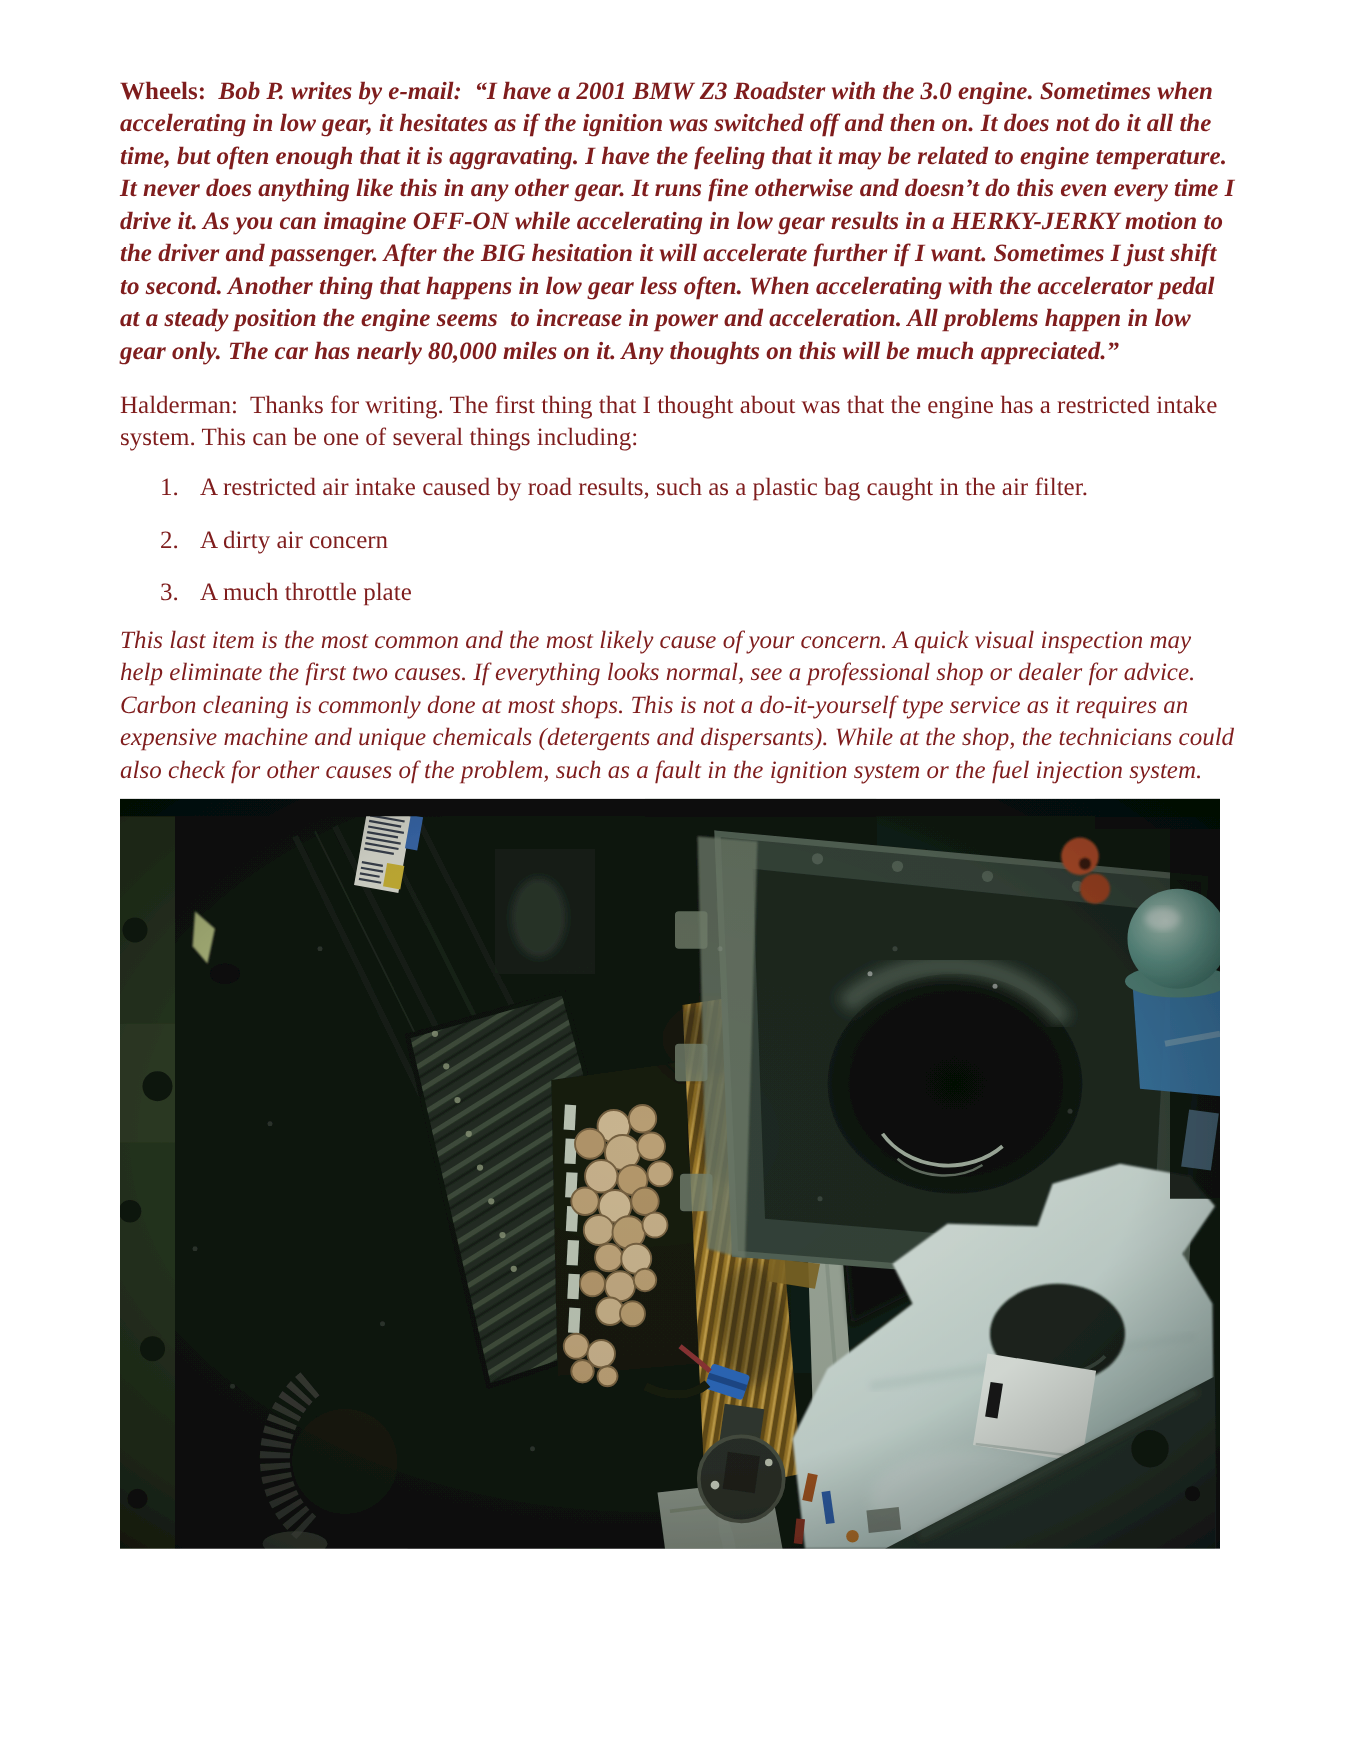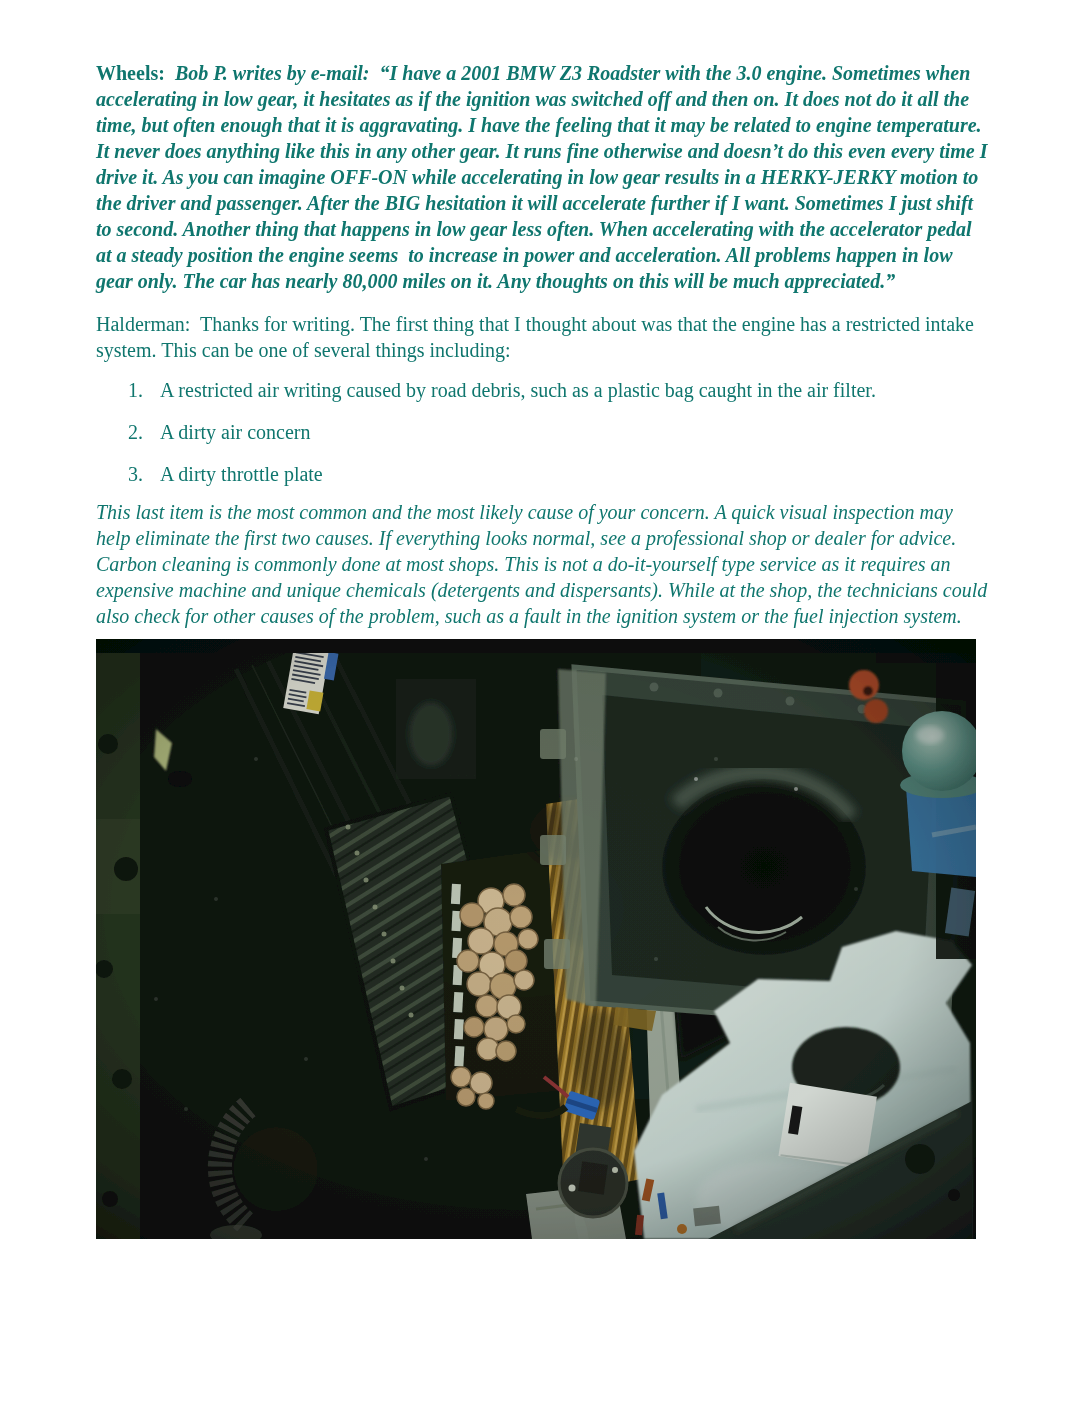--- a/index.html
+++ b/index.html
@@ -1,21 +1,21 @@
 <!DOCTYPE html>
 <html><head>
 <meta charset="utf-8">
 <style>
   html,body{margin:0;padding:0;background:#ffffff;}
   .page{
     position:relative;
     width:1088px;height:1408px;
     background:#ffffff;
     font-family:"Liberation Serif", serif;
-    color:#0f766e;
+    color:#7f1d1d;
     overflow:hidden;
   }
   .content{
     position:absolute;
     left:96px;top:60px;
     width:894px;
   }
   .para{
     margin:0;
     font-size:20px;
@@ -48,23 +48,23 @@
 <body>
 
 <div class="page">
   <div class="content">
 
     <p class="para q-para"><span class="q-label">Wheels:</span><span class="q-body">  Bob P. writes by e-mail:  “I have a 2001 BMW Z3 Roadster with the 3.0 engine. Sometimes when accelerating in low gear, it hesitates as if the ignition was switched off and then on. It does not do it all the time, but often enough that it is aggravating. I have the feeling that it may be related to engine temperature. It never does anything like this in any other gear. It runs fine otherwise and doesn’t do this even every time I drive it. As you can imagine OFF-ON while accelerating in low gear results in a HERKY-JERKY motion to the driver and passenger. After the BIG hesitation it will accelerate further if I want. Sometimes I just shift to second. Another thing that happens in low gear less often. When accelerating with the accelerator pedal at a steady position the engine seems  to increase in power and acceleration. All problems happen in low gear only. The car has nearly 80,000 miles on it. Any thoughts on this will be much appreciated.”</span></p>
 
     <p class="para a-intro"><span class="a-label">Halderman:</span><span>  Thanks for writing. The first thing that I thought about was that the engine has a restricted intake system. This can be one of several things including:</span></p>
 
     <div class="causes">
-      <div class="li"><span class="num">1.</span><span>A restricted air writing caused by road debris, such as a plastic bag caught in the air filter.</span></div>
+      <div class="li"><span class="num">1.</span><span>A restricted air intake caused by road results, such as a plastic bag caught in the air filter.</span></div>
       <div class="li"><span class="num">2.</span><span>A dirty air concern</span></div>
-      <div class="li"><span class="num">3.</span><span>A dirty throttle plate</span></div>
+      <div class="li"><span class="num">3.</span><span>A much throttle plate</span></div>
     </div>
 
     <p class="para conclusion">This last item is the most common and the most likely cause of your concern. A quick visual inspection may help eliminate the first two causes. If everything looks normal, see a professional shop or dealer for advice. Carbon cleaning is commonly done at most shops. This is not a do-it-yourself type service as it requires an expensive machine and unique chemicals (detergents and dispersants). While at the shop, the technicians could also check for other causes of the problem, such as a fault in the ignition system or the fuel injection system.</p>
 
     <figure class="photo" role="img" aria-label="Engine compartment photo: opened air filter housing with acorn debris piled against a dirty gold air filter element, dark air box lid with round intake opening, and white washer fluid reservoir at lower right">
       <svg width="880" height="600" viewBox="0 0 880 600" xmlns="http://www.w3.org/2000/svg">
         <defs>
           <pattern id="ribs" width="17" height="17" patternUnits="userSpaceOnUse" patternTransform="rotate(58)">
             <rect width="17" height="17" fill="#222b21"></rect>
             <rect width="4" height="17" fill="#434f3e"></rect>

